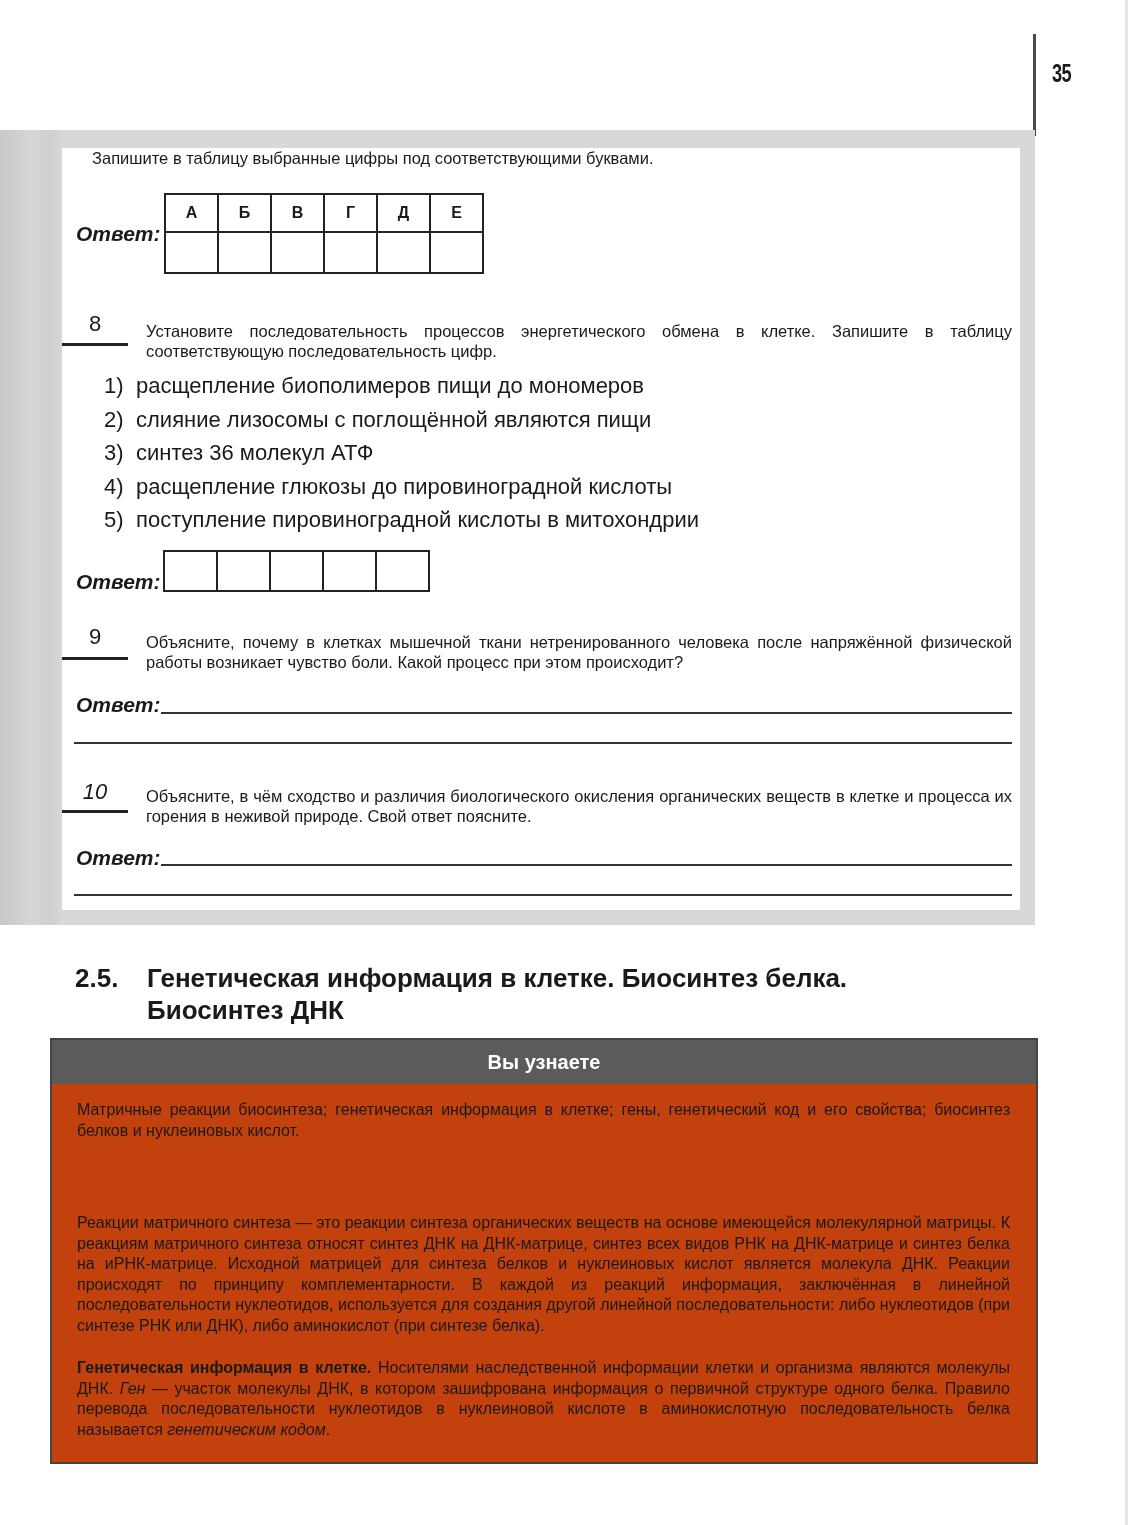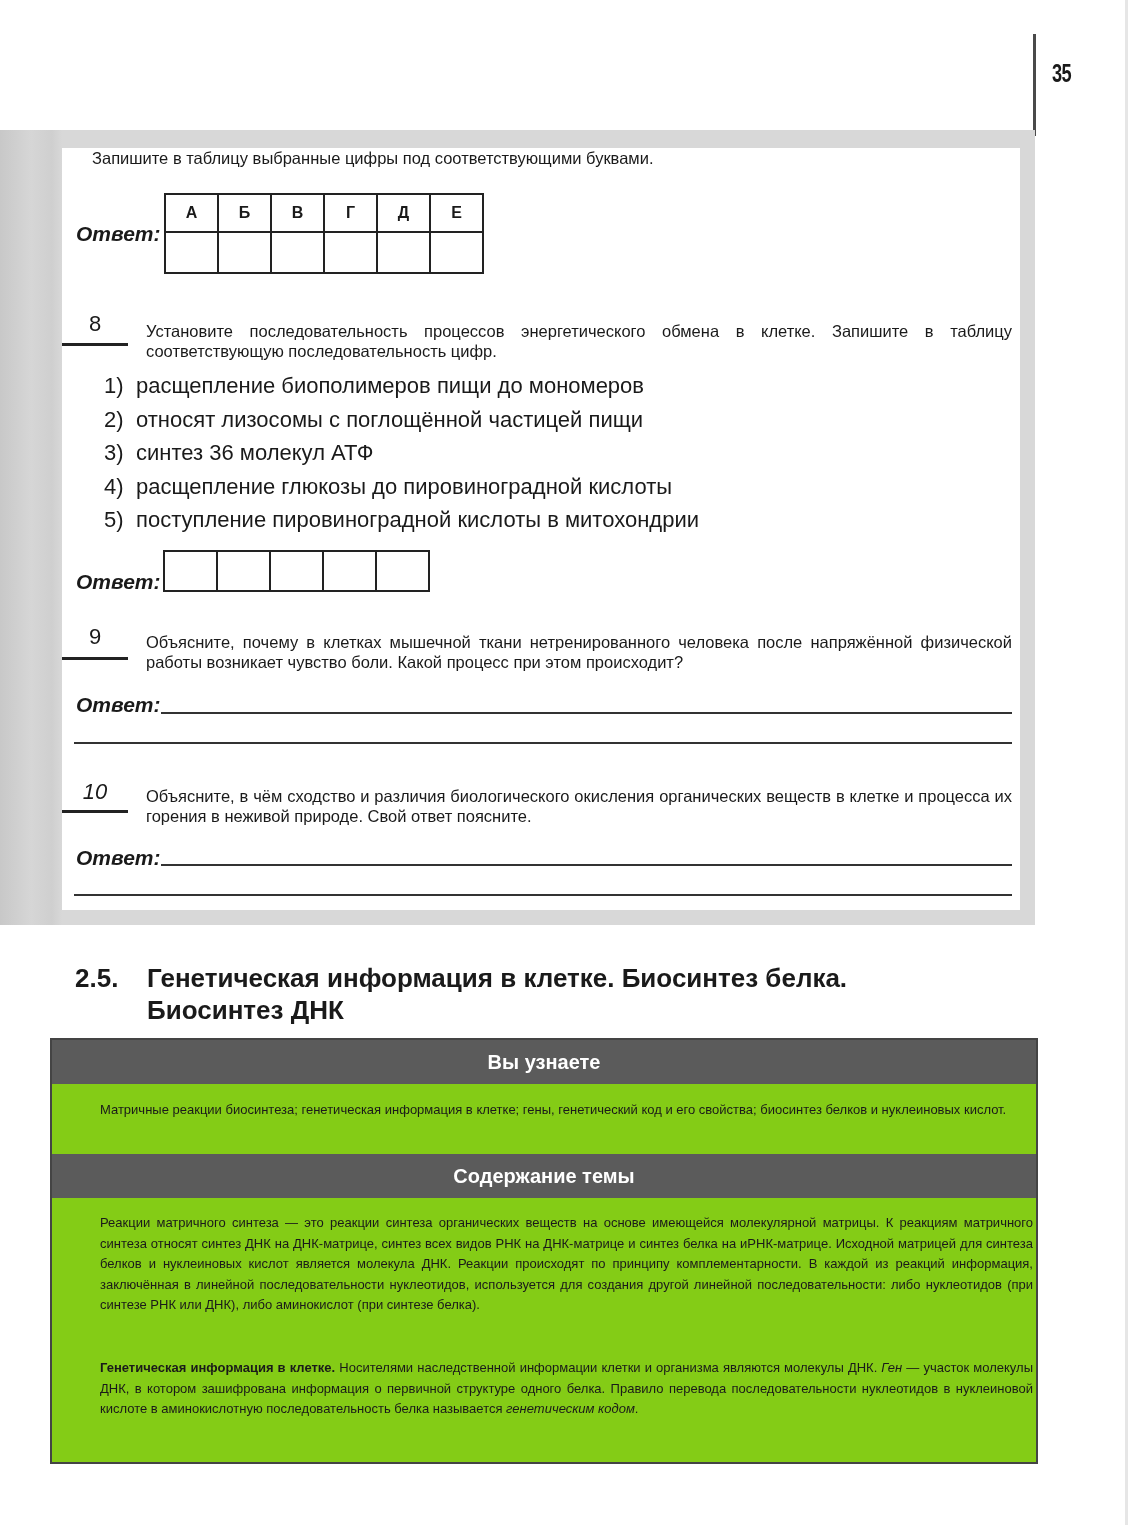--- a/index.html
+++ b/index.html
@@ -31,25 +31,25 @@
   .opt { position: absolute; left: 104px; font-size: 22px; }
   .opt .n { display: inline-block; width: 32px; }
 
   .line { position: absolute; height: 2px; background: #333; }
 
   
   .section-title { position: absolute; left: 75px; top: 962px; font-size: 26px; font-weight: bold; line-height: 32px; }
   .section-title .num { display: inline-block; width: 72px; }
   .section-title .l2 { padding-left: 72px; display: block; }
 
-  .section-box { position: absolute; left: 50px; top: 1038px; width: 984px; height: 422px; border: 2px solid #444; background: #84cc16; }
+  .section-box { position: absolute; left: 50px; top: 1038px; width: 984px; height: 422px; border: 2px solid #444; background: #c2410c; }
   .bar { position: absolute; left: 0; width: 984px; height: 44px; background: #5b5b5b; color: #fff;
          font-weight: bold; font-size: 20px; text-align: center; line-height: 44px; }
-  .box-text { position: absolute; left: 25px; width: 933px; font-size: 13px; line-height: 20.6px;
-              text-align: justify; margin-left: 23px; }
+  .box-text { position: absolute; left: 25px; width: 933px; font-size: 16px; line-height: 20.6px;
+              text-align: justify; }
   .box-text b i, .bi { font-weight: bold; }
 </style>
 </head>
 <body>
 
 <div class="right-edge"></div>
 <div class="page-rule"></div>
 <div class="page-number">35</div>
 
 <div class="task-frame"></div>
@@ -76,21 +76,21 @@
     <td></td>
   </tr>
 </tbody>
   </table>
 
 <div class="qnum" style="top:311px;">8</div>
 <div class="qbar" style="top:343px;"></div>
 <div class="qtext" style="top:321px;">Установите последовательность процессов энергетического обмена в клетке. Запишите в таблицу соответствующую последовательность цифр.</div>
 
 <div class="opt" style="top:373px;"><span class="n">1)</span><span>расщепление биополимеров пищи до мономеров</span></div>
-<div class="opt" style="top:407px;"><span class="n">2)</span><span>относят лизосомы с поглощённой частицей пищи</span></div>
+<div class="opt" style="top:407px;"><span class="n">2)</span><span>слияние лизосомы с поглощённой являются пищи</span></div>
 <div class="opt" style="top:440px;"><span class="n">3)</span><span>синтез 36 молекул АТФ</span></div>
 <div class="opt" style="top:474px;"><span class="n">4)</span><span>расщепление глюкозы до пировиноградной кислоты</span></div>
 <div class="opt" style="top:507px;"><span class="n">5)</span><span>поступление пировиноградной кислоты в митохондрии</span></div>
 
 <div class="otvet" style="left:76px; top:570px;">Ответ:</div>
 <table class="grid" style="left:163px; top:550px;">
   <tbody>
       <tr style="height:40px;">
     <td style="width:51px;"></td>
     <td style="width:51px;"></td>
@@ -116,16 +116,15 @@
 <div class="line" style="left:74px; top:894px; width:938px;"></div>
 
 <div class="section-title">
   <span class="num">2.5.</span><span>Генетическая информация в клетке. Биосинтез белка.</span>
   <span class="l2">Биосинтез ДНК</span>
 </div>
 
 <div class="section-box">
   <div class="bar" style="top:0;">Вы узнаете</div>
   <div class="box-text" style="top:60px;">Матричные реакции биосинтеза; генетическая информация в клетке; гены, генетический код и его свойства; биосинтез белков и нуклеиновых кислот.</div>
-  <div class="bar" style="top:114px;">Содержание темы</div>
   <div class="box-text" style="top:173px;">Реакции матричного синтеза — это реакции синтеза органических веществ на основе имеющейся молекулярной матрицы. К реакциям матричного синтеза относят синтез ДНК на ДНК-матрице, синтез всех видов РНК на ДНК-матрице и синтез белка на иРНК-матрице. Исходной матрицей для синтеза белков и нуклеиновых кислот является молекула ДНК. Реакции происходят по принципу комплементарности. В каждой из реакций информация, заключённая в линейной последовательности нуклеотидов, используется для создания другой линейной последовательности: либо нуклеотидов (при синтезе РНК или ДНК), либо аминокислот (при синтезе белка).</div>
   <div class="box-text" style="top:318px;"><span class="bi">Генетическая информация в клетке.</span><span> Носителями наследственной информации клетки и организма являются молекулы ДНК. </span><i>Ген</i><span> — участок молекулы ДНК, в котором зашифрована информация о первичной структуре одного белка. Правило перевода последовательности нуклеотидов в нуклеиновой кислоте в аминокислотную последовательность белка называется </span><i>генетическим кодом</i><span>.</span></div>
 </div>
 
 </body></html>

